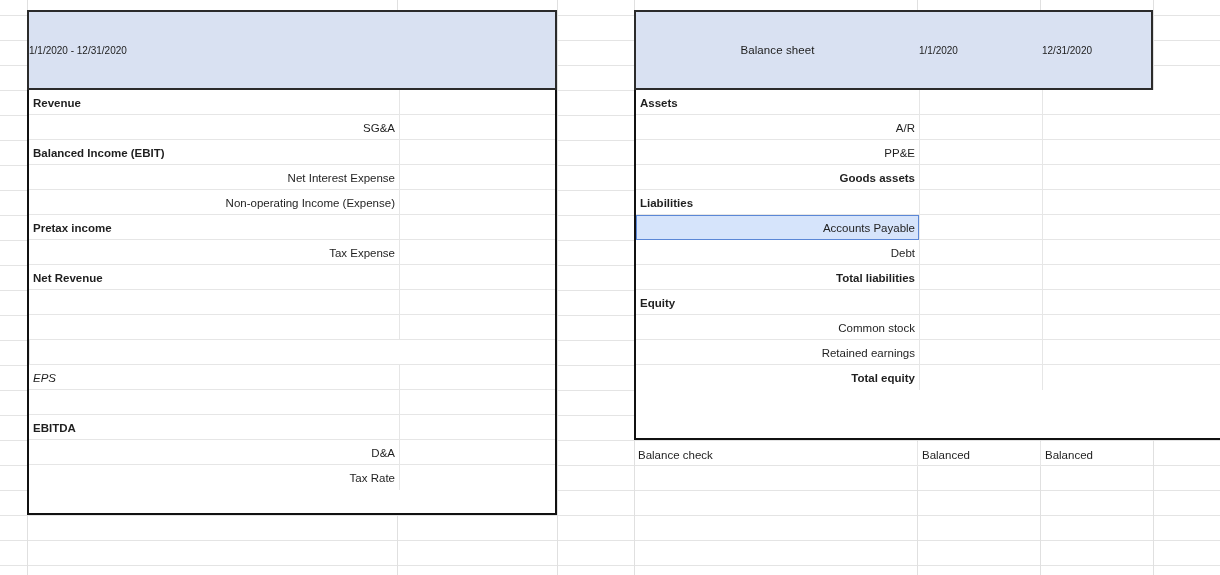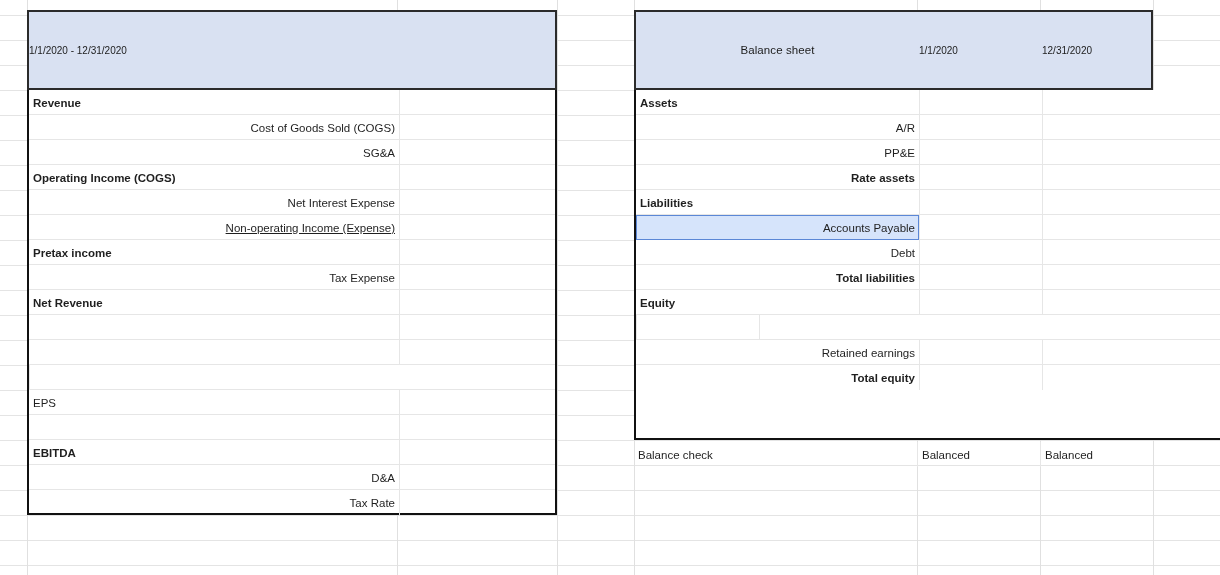--- a/index.html
+++ b/index.html
@@ -111,37 +111,33 @@
     <div class="hdr" style="left:0;top:0;width:530px;height:80px;">
       <div class="hdr-col" style="width:158px;">1/1/2020 - 12/31/2020</div>
     </div>
 
     <div class="body" id="is-body" style="left:0;top:80px;width:530px;height:425px;">
         <div class="row">
           <div class="cell c-label bold" style="width: 370px;">Revenue</div>
           <div class="cell c-val" style="width: 156px;"></div>
         </div>
         <div class="row">
-          <div class="cell c-label indent" style="width: 370px;">Cost of Goods Sold (COGS)</div>
-          <div class="cell c-val" style="width: 156px;"></div>
-        </div>
-        <div class="row">
           <div class="cell c-label indent" style="width: 370px;">SG&amp;A</div>
           <div class="cell c-val" style="width: 156px;"></div>
         </div>
         <div class="row">
-          <div class="cell c-label bold" style="width: 370px;">Operating Income (COGS)</div>
+          <div class="cell c-label bold" style="width: 370px;">Balanced Income (EBIT)</div>
           <div class="cell c-val" style="width: 156px;"></div>
         </div>
         <div class="row">
           <div class="cell c-label indent" style="width: 370px;">Net Interest Expense</div>
           <div class="cell c-val" style="width: 156px;"></div>
         </div>
         <div class="row">
-          <div class="cell c-label indent" style="width: 370px; text-decoration: underline;">Non-operating Income (Expense)</div>
+          <div class="cell c-label indent" style="width: 370px;">Non-operating Income (Expense)</div>
           <div class="cell c-val" style="width: 156px;"></div>
         </div>
         <div class="row">
           <div class="cell c-label bold" style="width: 370px;">Pretax income</div>
           <div class="cell c-val" style="width: 156px;"></div>
         </div>
         <div class="row">
           <div class="cell c-label indent" style="width: 370px;">Tax Expense</div>
           <div class="cell c-val" style="width: 156px;"></div>
         </div>
@@ -154,21 +150,21 @@
           <div class="cell c-val" style="width: 156px;"></div>
         </div>
         <div class="row">
           <div class="cell c-label" style="width: 370px;"></div>
           <div class="cell c-val" style="width: 156px;"></div>
         </div>
         <div class="row">
           <div class="cell c-val" style="width: 156px;"></div>
         </div>
         <div class="row">
-          <div class="cell c-label" style="width: 370px;">EPS</div>
+          <div class="cell c-label" style="width: 370px; font-style: italic;">EPS</div>
           <div class="cell c-val" style="width: 156px;"></div>
         </div>
         <div class="row">
           <div class="cell c-label" style="width: 370px;"></div>
           <div class="cell c-val" style="width: 156px;"></div>
         </div>
         <div class="row">
           <div class="cell c-label bold" style="width: 370px;">EBITDA</div>
           <div class="cell c-val" style="width: 156px;"></div>
         </div>
@@ -201,21 +197,21 @@
           <div class="cell c-label indent" style="width: 283px;">A/R</div>
           <div class="cell c-val" style="width: 123px;"></div>
           <div class="cell c-val" style="width: 109px;"></div>
         </div>
         <div class="row">
           <div class="cell c-label indent" style="width: 283px;">PP&amp;E</div>
           <div class="cell c-val" style="width: 123px;"></div>
           <div class="cell c-val" style="width: 109px;"></div>
         </div>
         <div class="row">
-          <div class="cell c-label indent bold" style="width: 283px;">Rate assets</div>
+          <div class="cell c-label indent bold" style="width: 283px;">Goods assets</div>
           <div class="cell c-val" style="width: 123px;"></div>
           <div class="cell c-val" style="width: 109px;"></div>
         </div>
         <div class="row">
           <div class="cell c-label bold" style="width: 283px;">Liabilities</div>
           <div class="cell c-val" style="width: 123px;"></div>
           <div class="cell c-val" style="width: 109px;"></div>
         </div>
         <div class="row">
           <div class="cell c-label indent sel" style="width: 283px;">Accounts Payable</div>
@@ -231,20 +227,21 @@
           <div class="cell c-label indent bold" style="width: 283px;">Total liabilities</div>
           <div class="cell c-val" style="width: 123px;"></div>
           <div class="cell c-val" style="width: 109px;"></div>
         </div>
         <div class="row">
           <div class="cell c-label bold" style="width: 283px;">Equity</div>
           <div class="cell c-val" style="width: 123px;"></div>
           <div class="cell c-val" style="width: 109px;"></div>
         </div>
         <div class="row">
+          <div class="cell c-label indent" style="width: 283px;">Common stock</div>
           <div class="cell c-val" style="width: 123px;"></div>
           <div class="cell c-val" style="width: 109px;"></div>
         </div>
         <div class="row">
           <div class="cell c-label indent" style="width: 283px;">Retained earnings</div>
           <div class="cell c-val" style="width: 123px;"></div>
           <div class="cell c-val" style="width: 109px;"></div>
         </div>
         <div class="row">
           <div class="cell c-label indent bold" style="width: 283px;">Total equity</div>

